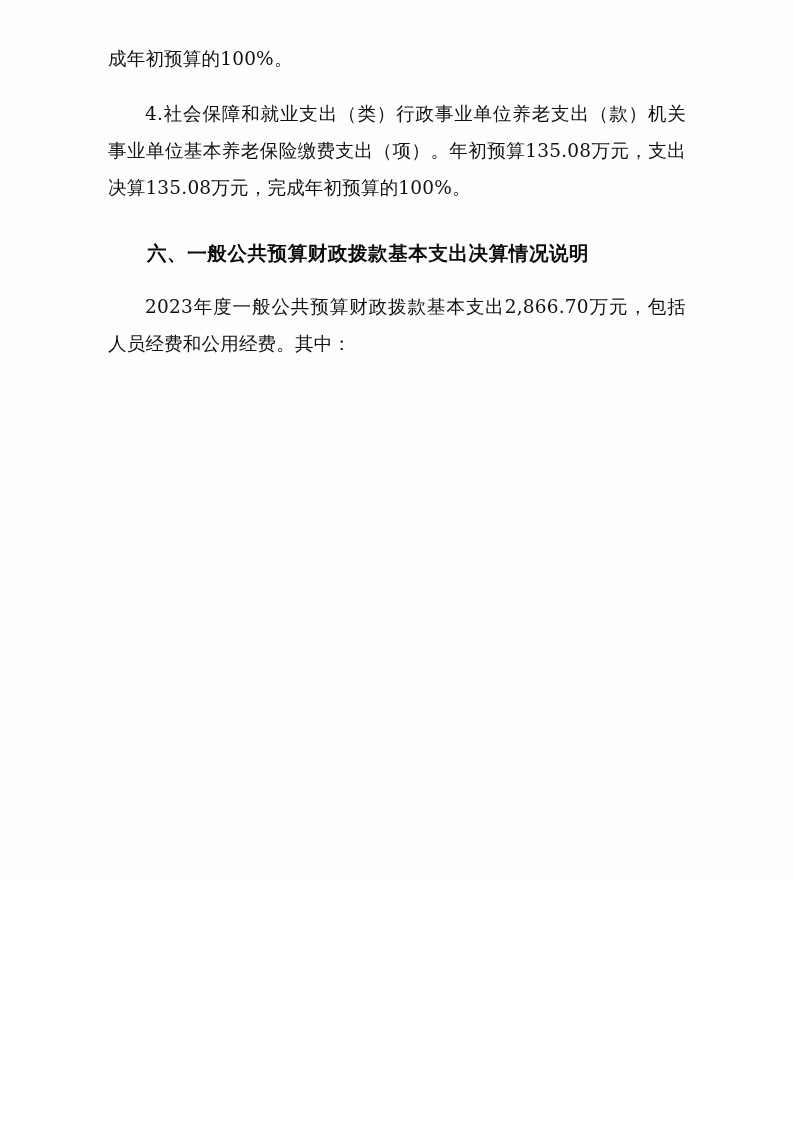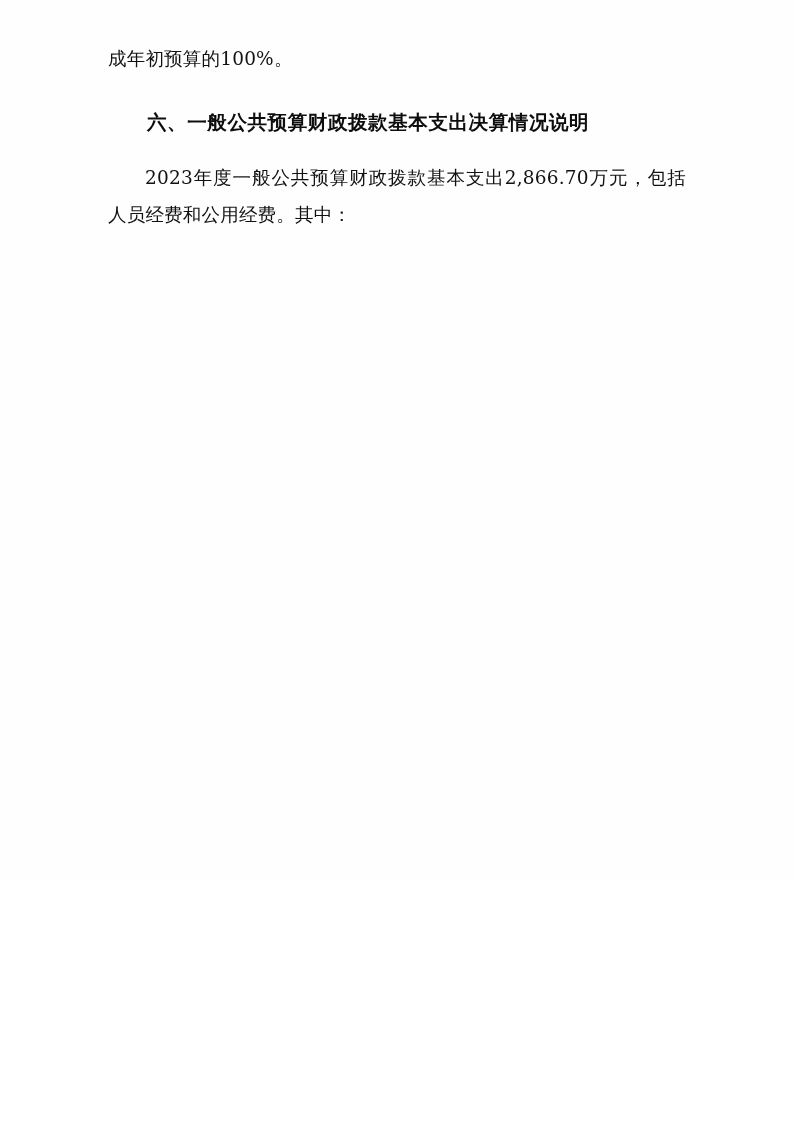--- a/index.html
+++ b/index.html
@@ -39,21 +39,21 @@
     margin-bottom: 18px;
   }
   h2.section-heading {
     margin: 30px 0 18px 0;
     font-size: 19.5px;
     line-height: 34px;
     font-weight: bold;
     text-indent: 2em;
     letter-spacing: 0.6px;
     color: #0d0d0d;
-    font-family: Liberation Mono, monospace;
+    font-family: Liberation Sans, sans-serif;
   }
   .page-number {
     position: absolute;
     left: 0;
     right: 0;
     top: 1080px;
     text-align: center;
     font-size: 17px;
     letter-spacing: 2px;
     color: #222222;
@@ -61,20 +61,21 @@
   }
 </style>
 </head>
 <body>
 
 <div class="page">
   <div class="content">
 
     <p class="para spacer-after">成年初预算的100%。</p>
 
+    <p class="para indent spacer-after">4.社会保障和就业支出（类）行政事业单位养老支出（款）机关事业单位基本养老保险缴费支出（项）。年初预算135.08万元，支出决算135.08万元，完成年初预算的100%。</p>
 
 
 
 
     <h2 class="section-heading">六、一般公共预算财政拨款基本支出决算情况说明</h2>
 
     <p class="para indent spacer-after">2023年度一般公共预算财政拨款基本支出2,866.70万元，包括人员经费和公用经费。其中：</p>
 
 
 

